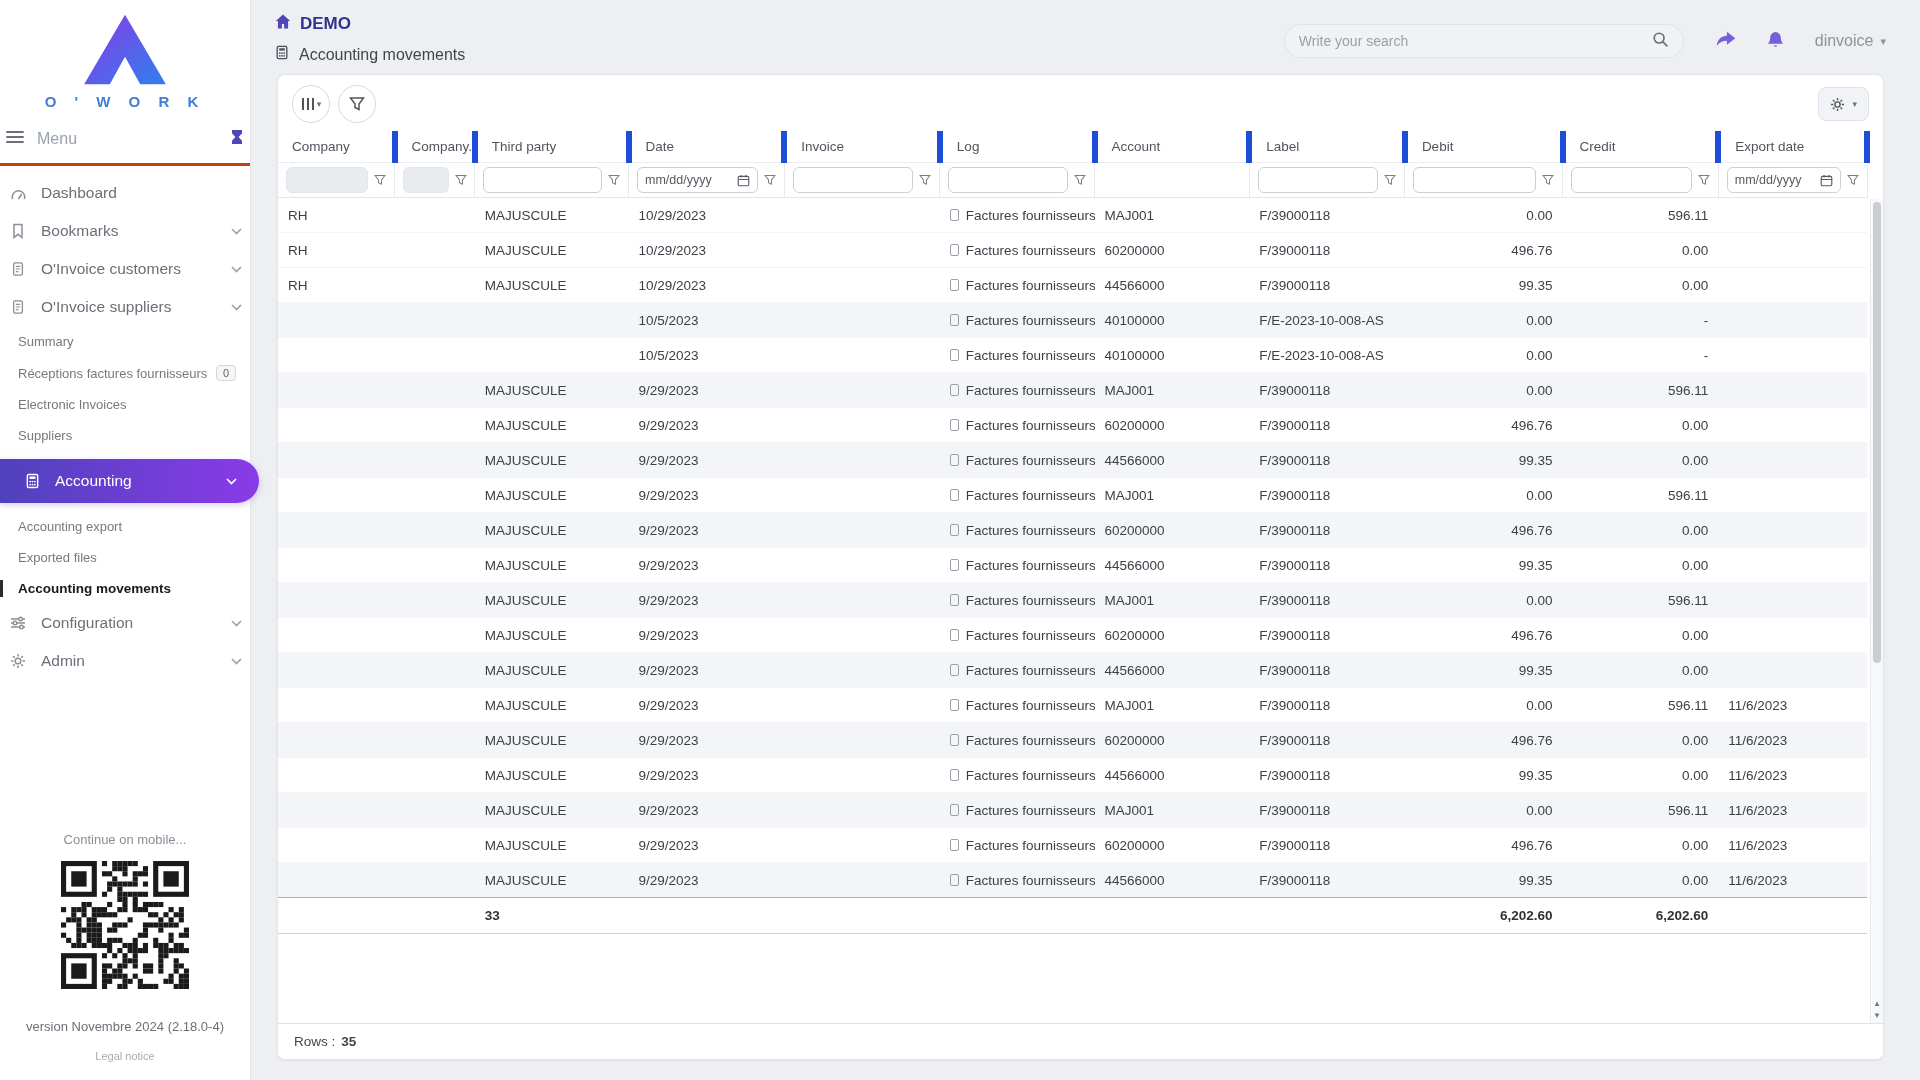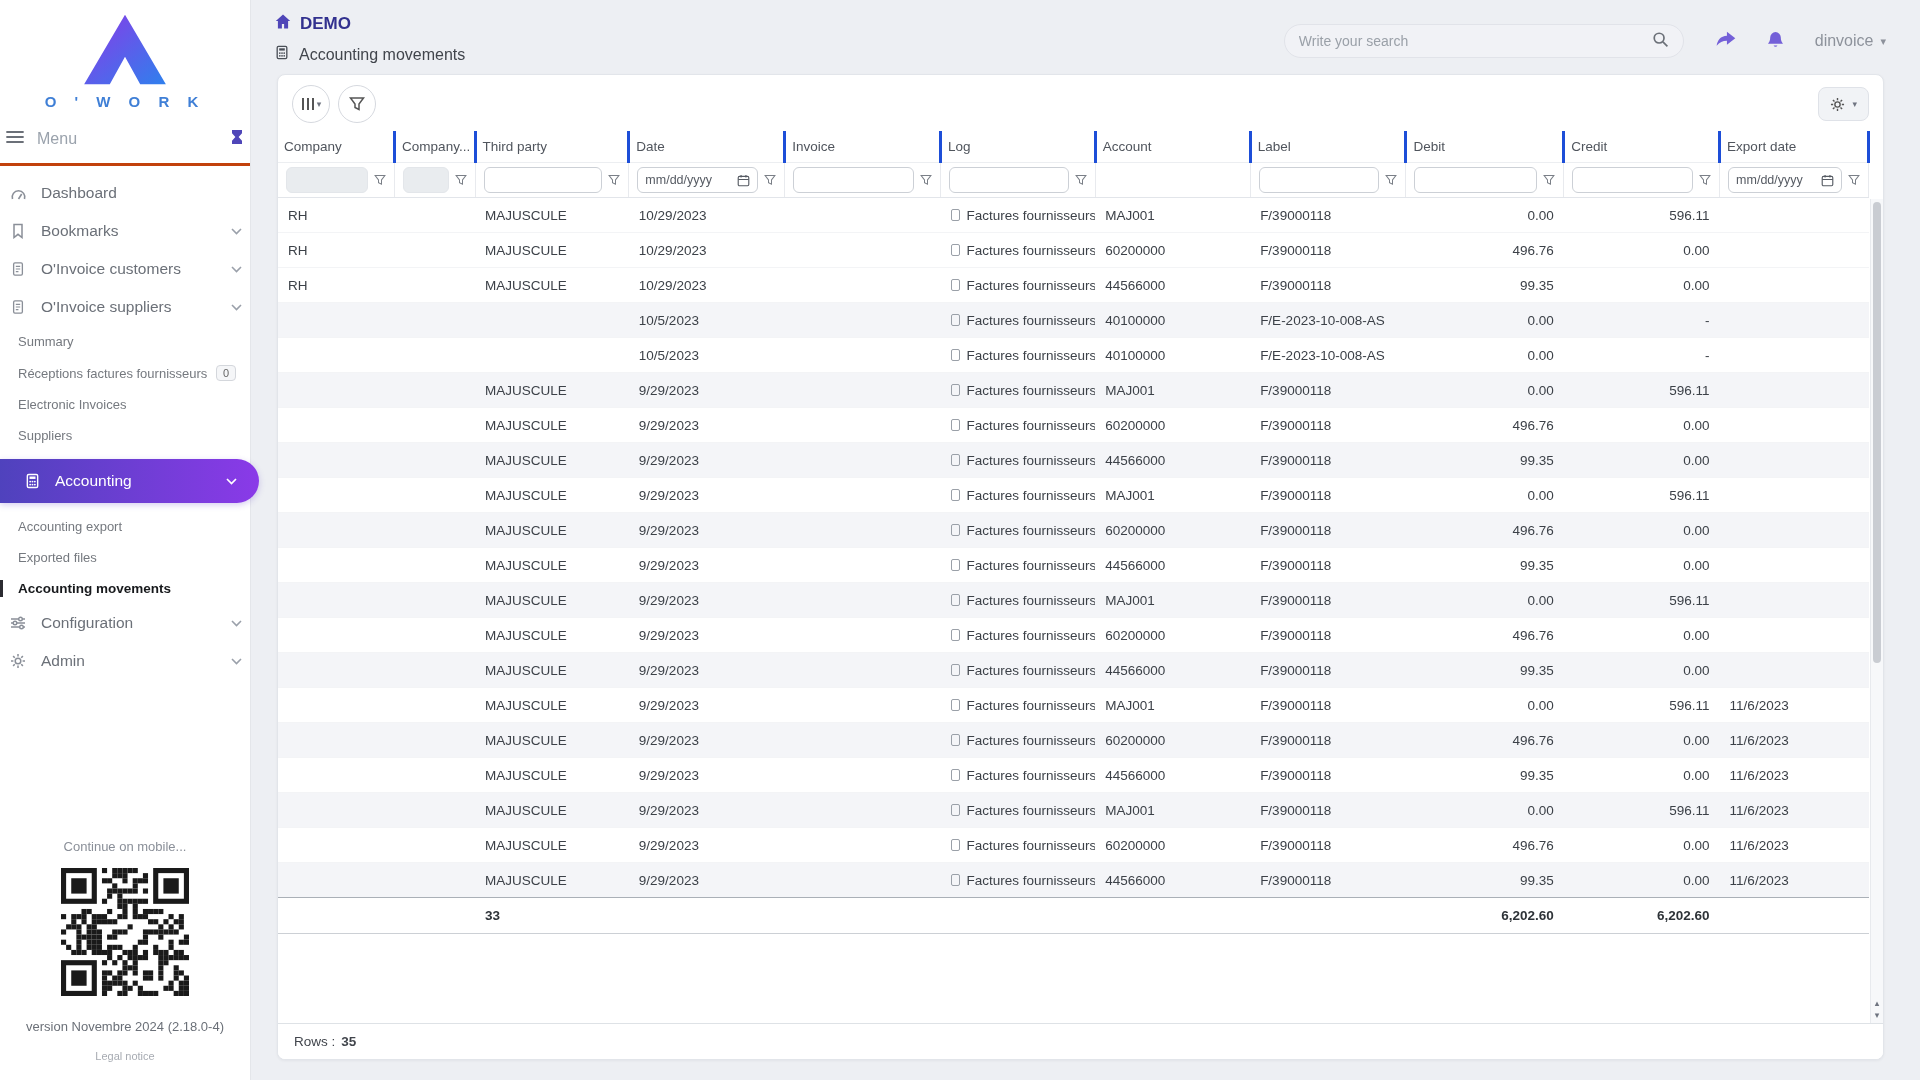--- a/index.html
+++ b/index.html
@@ -18,21 +18,21 @@
   .nav-item .icon{width:20px;display:flex;justify-content:center;flex:0 0 20px}
   .chev{margin-left:auto;display:flex}
   .sub-item{display:flex;align-items:center;padding:8px 14px 8px 18px;font-size:13px;color:#75797f;cursor:pointer;white-space:nowrap;overflow:hidden;position:relative}
   .sub-item.active{color:#17191c;font-weight:bold;font-size:13.5px}
   .active-bar{position:absolute;left:0;top:7px;bottom:7px;width:3px;background:#2b2b31}
   .badge{margin-left:auto;border:1px solid #d4d7dc;background:#f5f6f8;color:#666;font-size:11px;border-radius:4px;padding:1px 6px;flex:0 0 auto}
   .nav-accounting{background:linear-gradient(90deg,var(--gradient-start,#4f42bd),var(--gradient-end,#8a3ae8));color:#fff;width:calc(100% + 9px);border-radius:0 26px 26px 0;margin:8px 0;padding:13px 22px;box-shadow:0 2px 6px rgba(90,60,200,.25)}
   .mobile-block{margin-top:auto;padding:12px 0 18px;text-align:center}
   .mobile-text{font-size:13px;color:#8a8f98}
   .qr{width:128px;height:128px;margin:14px auto 6px}
-  .version{font-size:13px;color:#6b7078;margin-top:23px}
+  .version{font-size:13px;color:#6b7078;margin-top:30px}
   .legal{font-size:11px;color:#a7abb2;margin-top:16px;cursor:pointer}
 
   
   .main{flex:1;display:flex;flex-direction:column;min-width:0}
   .topbar{display:flex;justify-content:space-between;align-items:center;padding:14px 34px 4px 24px}
   .demo-row{display:flex;align-items:center;gap:9px;color:#32318f;font-weight:bold;font-size:17px}
   .title-row{display:flex;align-items:center;gap:10px;margin-top:11px;color:#41454c;font-size:16px}
   .topbar-right{display:flex;align-items:center;gap:30px;margin-top:4px}
   .search-pill{width:400px;height:34px;background:#f1f2f6;border:1px solid #e1e3e9;border-radius:17px;display:flex;align-items:center;padding:0 14px}
   .search-pill input{flex:1;border:none;background:transparent;outline:none;font-size:14px;color:#555;font-family:"Liberation Sans",sans-serif}
@@ -42,21 +42,21 @@
 
   
   .card{flex:1;margin:6px 36px 20px 26px;background:#fff;border:1px solid #e2e5ea;border-radius:8px;display:flex;flex-direction:column;overflow:hidden;box-shadow:0 1px 3px rgba(20,25,40,.05)}
   .toolbar{display:flex;align-items:center;padding:10px 14px 8px;gap:8px}
   .round-btn{width:38px;height:38px;border-radius:50%;border:1px solid #d6d9df;background:#fff;display:flex;align-items:center;justify-content:center;gap:2px;cursor:pointer}
   .gear-btn{margin-left:auto;height:34px;padding:0 11px;border-radius:8px;background:#f1f3f6;border:1px solid #dfe2e8;display:flex;align-items:center;gap:7px;color:#555;cursor:pointer}
   .mini-caret{font-size:9px;color:#6f7480}
 
   .table-zone{flex:1;position:relative;overflow:hidden;display:flex;flex-direction:column}
   table{width:calc(100% - 13px);border-collapse:collapse;table-layout:fixed;font-size:13.5px}
-  thead th{font-weight:normal;color:#50555d;text-align:left;padding:8px 6px;border-right:3px solid #1d4ed8;border-bottom:1px solid #eceef1;font-size:13.5px;white-space:nowrap;overflow:hidden;cursor:pointer}
+  thead th{font-weight:normal;color:#50555d;text-align:left;padding:8px 14px;border-right:6px solid #1d4ed8;border-bottom:1px solid #eceef1;font-size:13.5px;white-space:nowrap;overflow:hidden;cursor:pointer}
   .filter-row th{padding:4px 8px;border-bottom:1px solid #e2e5ea;border-right:1px solid #e8eaee}
   tbody td{height:35px;padding:0 10px;color:#3c4148;white-space:nowrap;overflow:hidden;vertical-align:middle}
   tbody tr.stripe{background:#f4f5f8}
   tbody tr{border-bottom:1px solid #f3f4f6}
   td.right,th.right{text-align:right}
   .totals-row td{height:36px;padding:0 10px;font-weight:bold;color:#2e3338;border-top:1px solid #aab0b7;border-bottom:1px solid #ccd0d5;background:#fff}
   .col-company{width:116px}.col-institution{width:80px}.col-third_party{width:153px}
   .col-date{width:155px}.col-invoice{width:155px}.col-log{width:154px}.col-account{width:154px}
   .col-label{width:155px}.col-debit{width:157px}.col-credit{width:155px}.col-export_date{width:148px}
 

